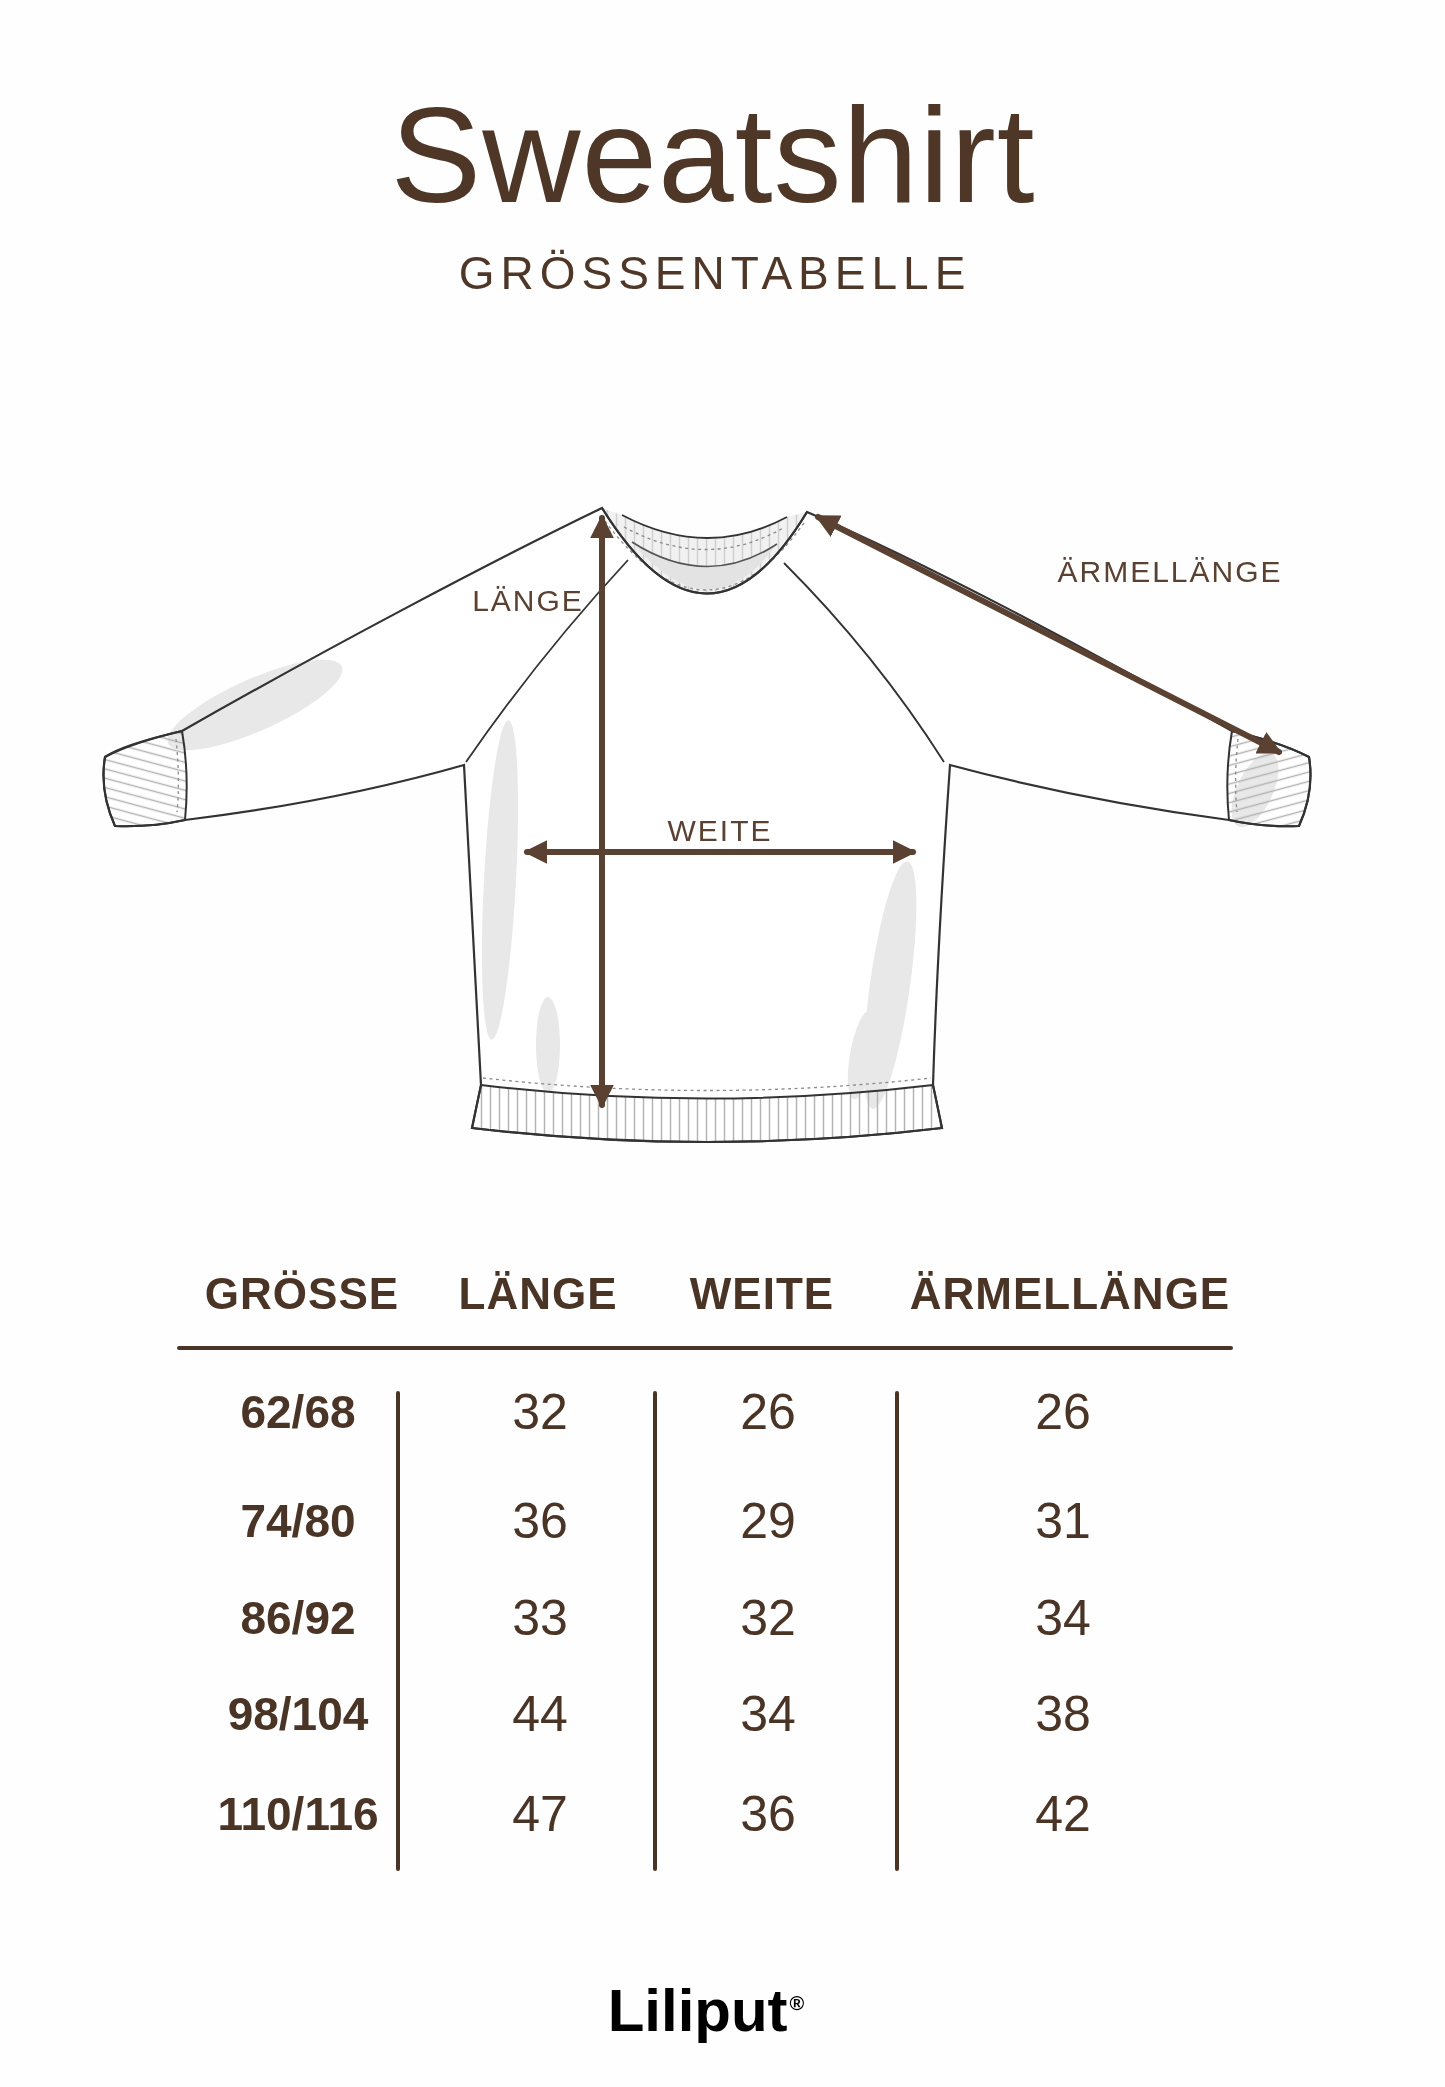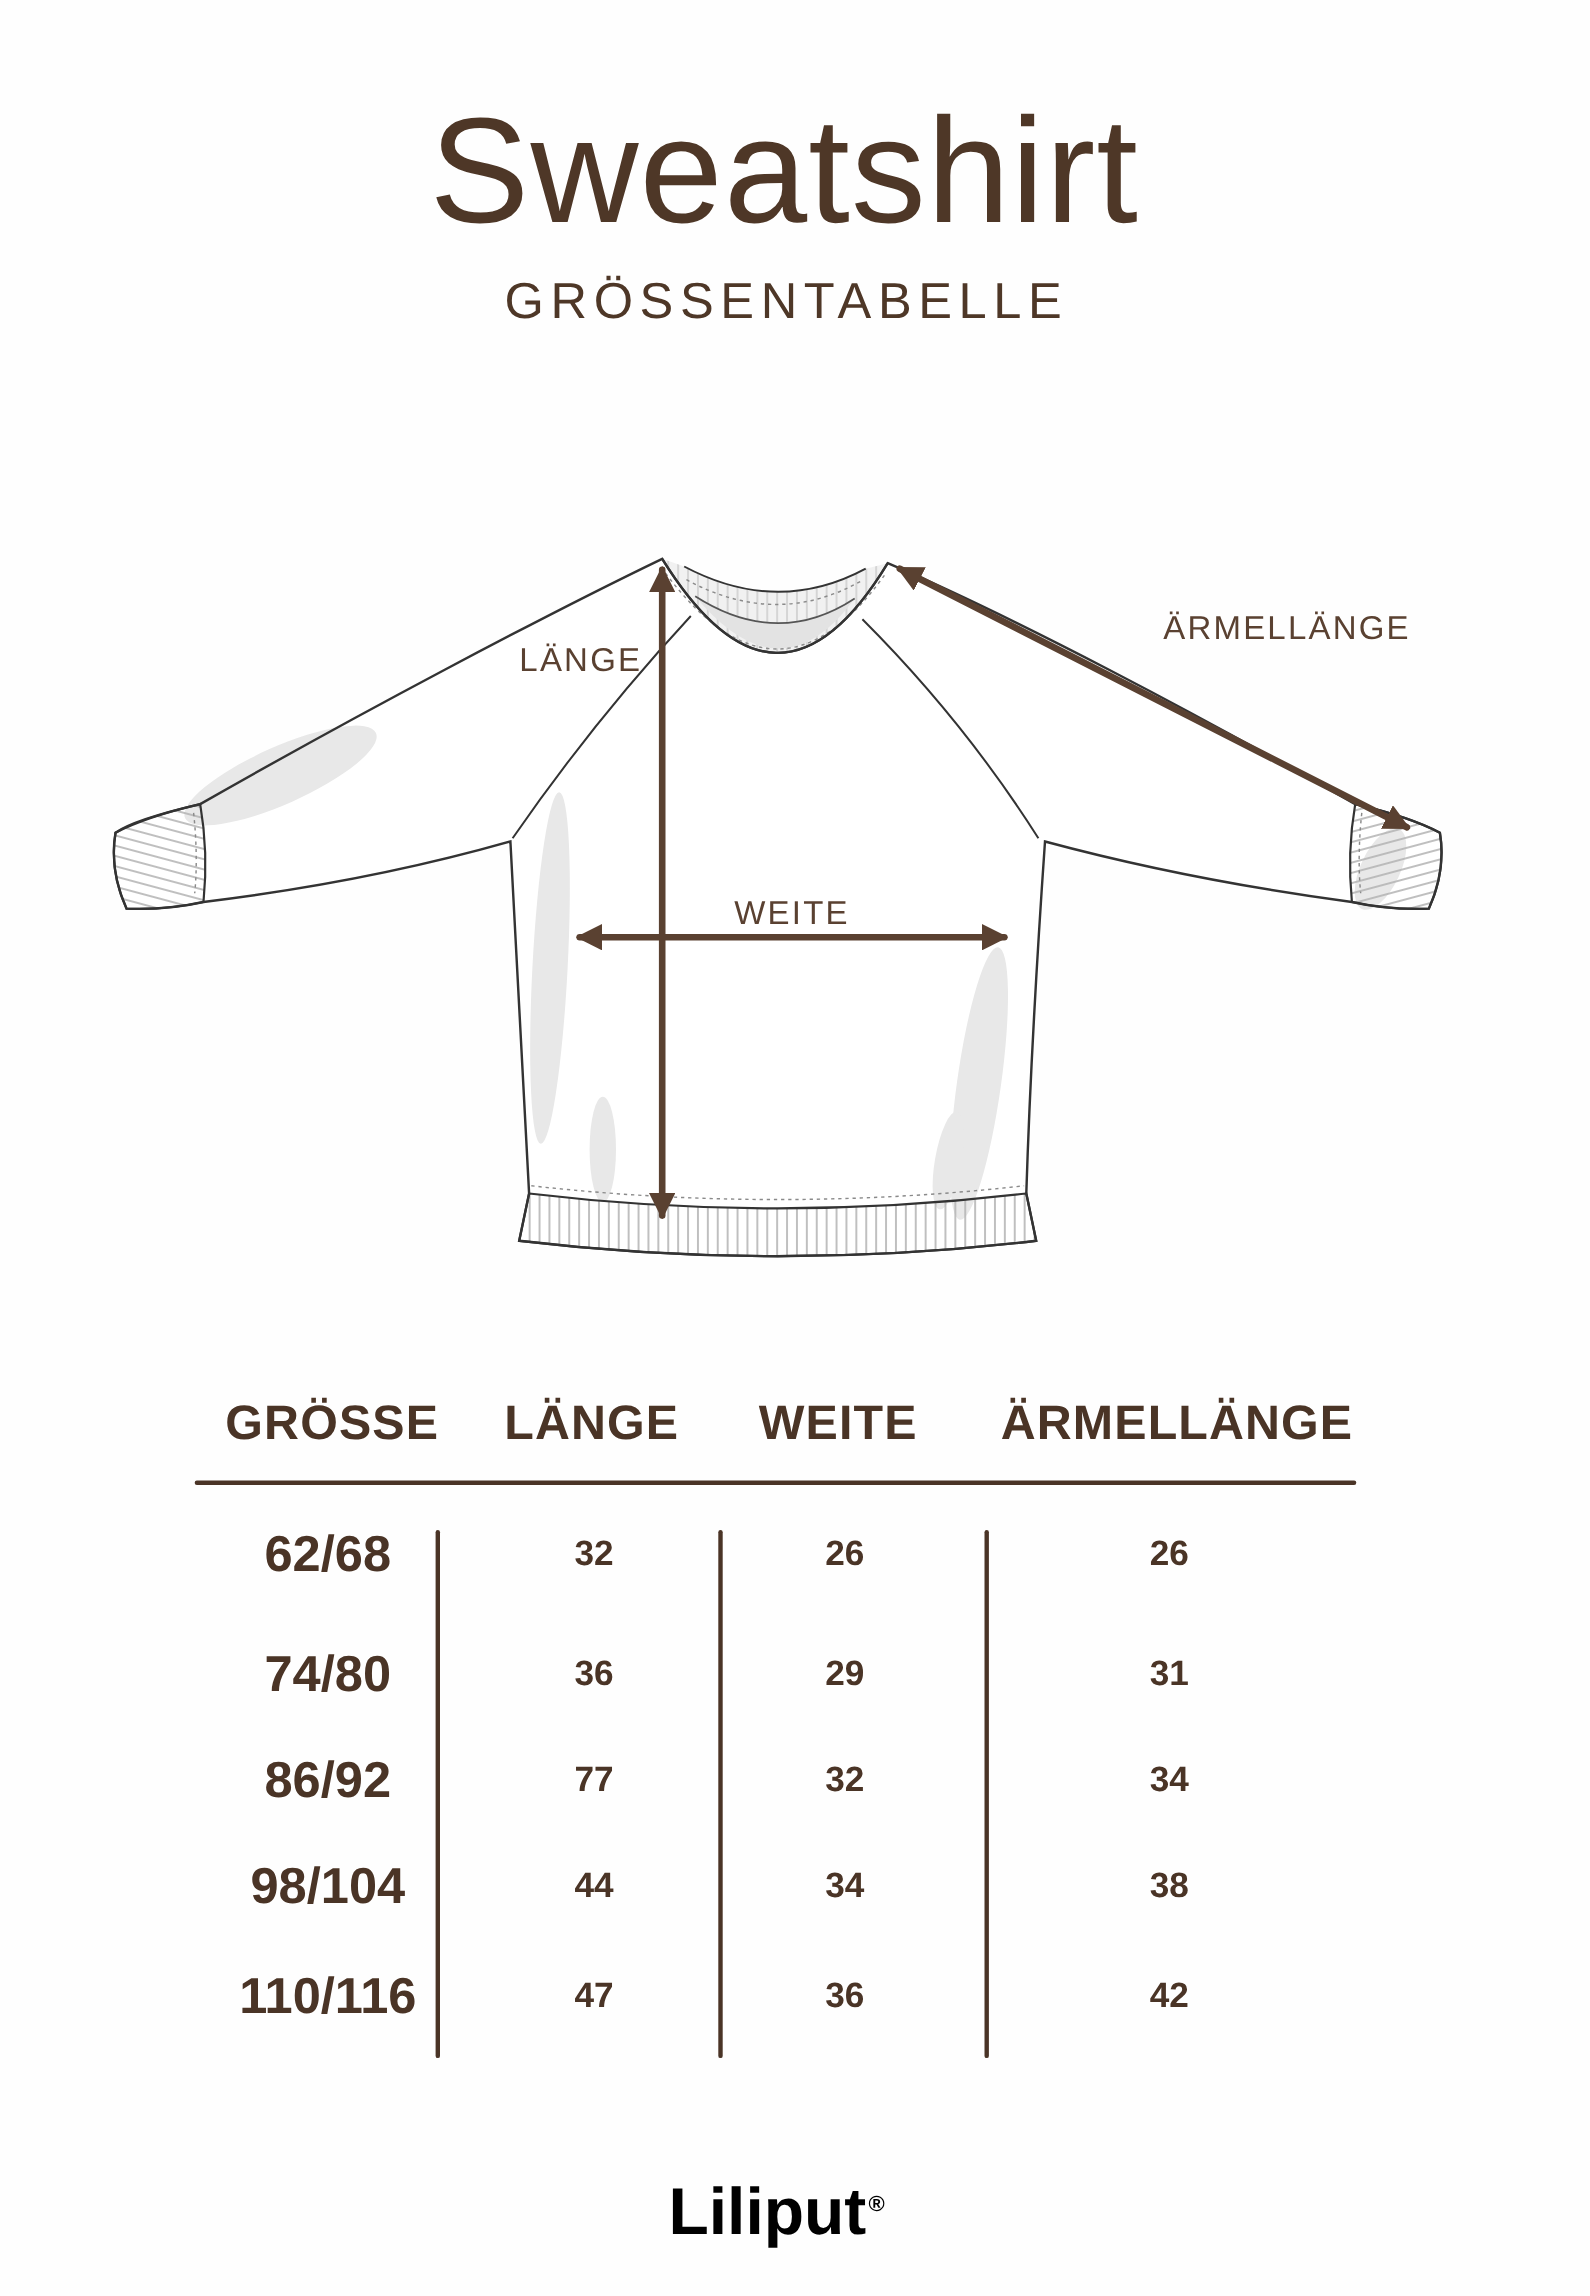--- a/index.html
+++ b/index.html
@@ -26,21 +26,21 @@
   .measure-label{
     font-size:30px;color:#5a4131;letter-spacing:2px;font-weight:400;
   }
 
   .th{
     font-size:44px;font-weight:700;letter-spacing:1px;color:#4a3426;
   }
   .rule{
     position:absolute;background:#4a3426;border-radius:2px;
   }
-  .cell{font-size:32px;font-weight:700;color:#4a3426;}
+  .cell{font-size:50px;font-weight:400;color:#4a3426;}
   .cell.size{font-size:46px;font-weight:700;}
 
   .logo{
     left:706px;top:1976px;
     font-family:Liberation Sans, sans-serif;font-weight:700;
     font-size:60px;color:#000000;letter-spacing:0px;
   }
   .logo .reg{
     font-size:20px;vertical-align:super;margin-left:2px;
     font-weight:700;
@@ -168,21 +168,21 @@
   <span class="abs ctr cell" style="left:540px;top:1412px">32</span>
   <span class="abs ctr cell" style="left:768px;top:1412px">26</span>
   <span class="abs ctr cell" style="left:1063px;top:1412px">26</span>
 
   <span class="abs ctr cell size" style="left:298px;top:1521px">74/80</span>
   <span class="abs ctr cell" style="left:540px;top:1521px">36</span>
   <span class="abs ctr cell" style="left:768px;top:1521px">29</span>
   <span class="abs ctr cell" style="left:1063px;top:1521px">31</span>
 
   <span class="abs ctr cell size" style="left:298px;top:1618px">86/92</span>
-  <span class="abs ctr cell" style="left:540px;top:1618px">77</span>
+  <span class="abs ctr cell" style="left:540px;top:1618px">33</span>
   <span class="abs ctr cell" style="left:768px;top:1618px">32</span>
   <span class="abs ctr cell" style="left:1063px;top:1618px">34</span>
 
   <span class="abs ctr cell size" style="left:298px;top:1714px">98/104</span>
   <span class="abs ctr cell" style="left:540px;top:1714px">44</span>
   <span class="abs ctr cell" style="left:768px;top:1714px">34</span>
   <span class="abs ctr cell" style="left:1063px;top:1714px">38</span>
 
   <span class="abs ctr cell size" style="left:298px;top:1814px">110/116</span>
   <span class="abs ctr cell" style="left:540px;top:1814px">47</span>

